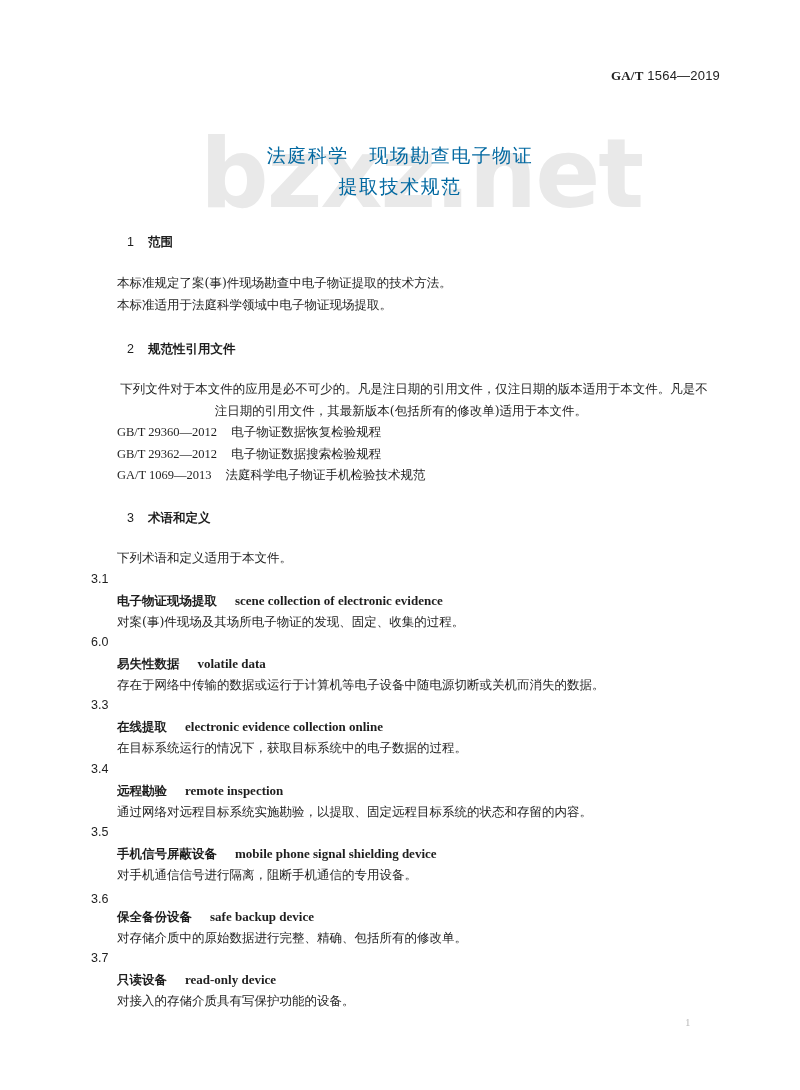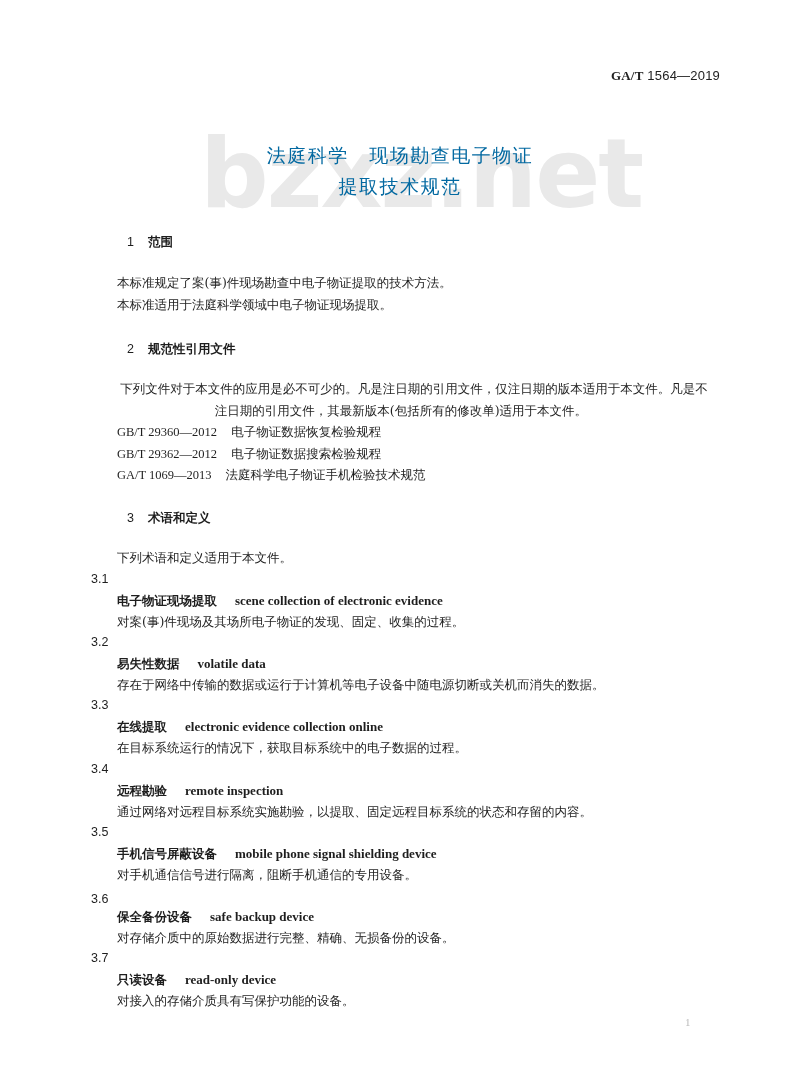--- a/index.html
+++ b/index.html
@@ -62,38 +62,38 @@
 
   <div class="h" style="top:510px">
     <span class="num">3</span><span>术语和定义</span>
   </div>
   <div class="p" style="top:550px">下列术语和定义适用于本文件。</div>
 
   <div class="tnum" style="top:572px">3.1</div>
   <div class="term" style="top:593px"><span class="zh">电子物证现场提取</span><span class="en">scene collection of electronic evidence</span></div>
   <div class="def" style="top:614px">对案(事)件现场及其场所电子物证的发现、固定、收集的过程。</div>
 
-  <div class="tnum" style="top:635px">3.2</div>
+  <div class="tnum" style="top:635px">6.0</div>
   <div class="term" style="top:656px"><span class="zh">易失性数据</span><span class="en">volatile data</span></div>
   <div class="def" style="top:677px">存在于网络中传输的数据或运行于计算机等电子设备中随电源切断或关机而消失的数据。</div>
 
   <div class="tnum" style="top:698px">3.3</div>
   <div class="term" style="top:719px"><span class="zh">在线提取</span><span class="en">electronic evidence collection online</span></div>
   <div class="def" style="top:740px">在目标系统运行的情况下，获取目标系统中的电子数据的过程。</div>
 
   <div class="tnum" style="top:762px">3.4</div>
   <div class="term" style="top:783px"><span class="zh">远程勘验</span><span class="en">remote inspection</span></div>
   <div class="def" style="top:804px">通过网络对远程目标系统实施勘验，以提取、固定远程目标系统的状态和存留的内容。</div>
 
   <div class="tnum" style="top:825px">3.5</div>
   <div class="term" style="top:846px"><span class="zh">手机信号屏蔽设备</span><span class="en">mobile phone signal shielding device</span></div>
   <div class="def" style="top:867px">对手机通信信号进行隔离，阻断手机通信的专用设备。</div>
 
   <div class="tnum" style="top:892px">3.6</div>
   <div class="term" style="top:909px"><span class="zh">保全备份设备</span><span class="en">safe backup device</span></div>
-  <div class="def" style="top:930px">对存储介质中的原始数据进行完整、精确、无损备份的设备。</div>
+  <div class="def" style="top:930px">对存储介质中的原始数据进行完整、精确、包括所有的修改单。</div>
 
   <div class="tnum" style="top:951px">3.7</div>
   <div class="term" style="top:972px"><span class="zh">只读设备</span><span class="en">read-only device</span></div>
   <div class="def" style="top:993px">对接入的存储介质具有写保护功能的设备。</div>
 </div>
 
 <div class="pageno">1</div>
 
 </body></html>

